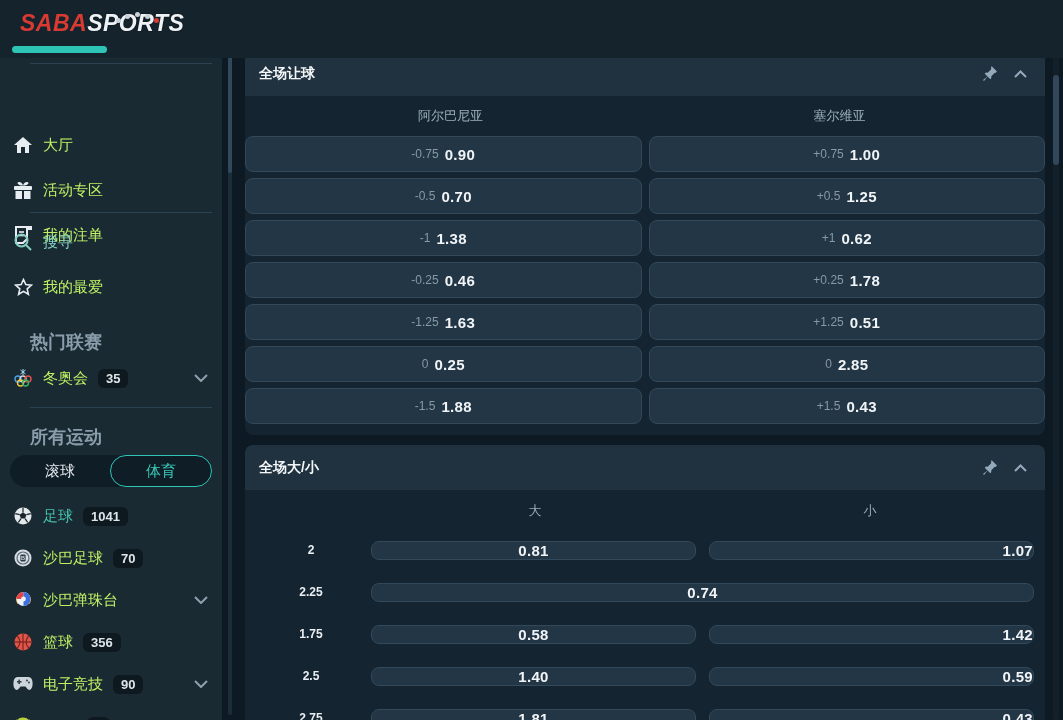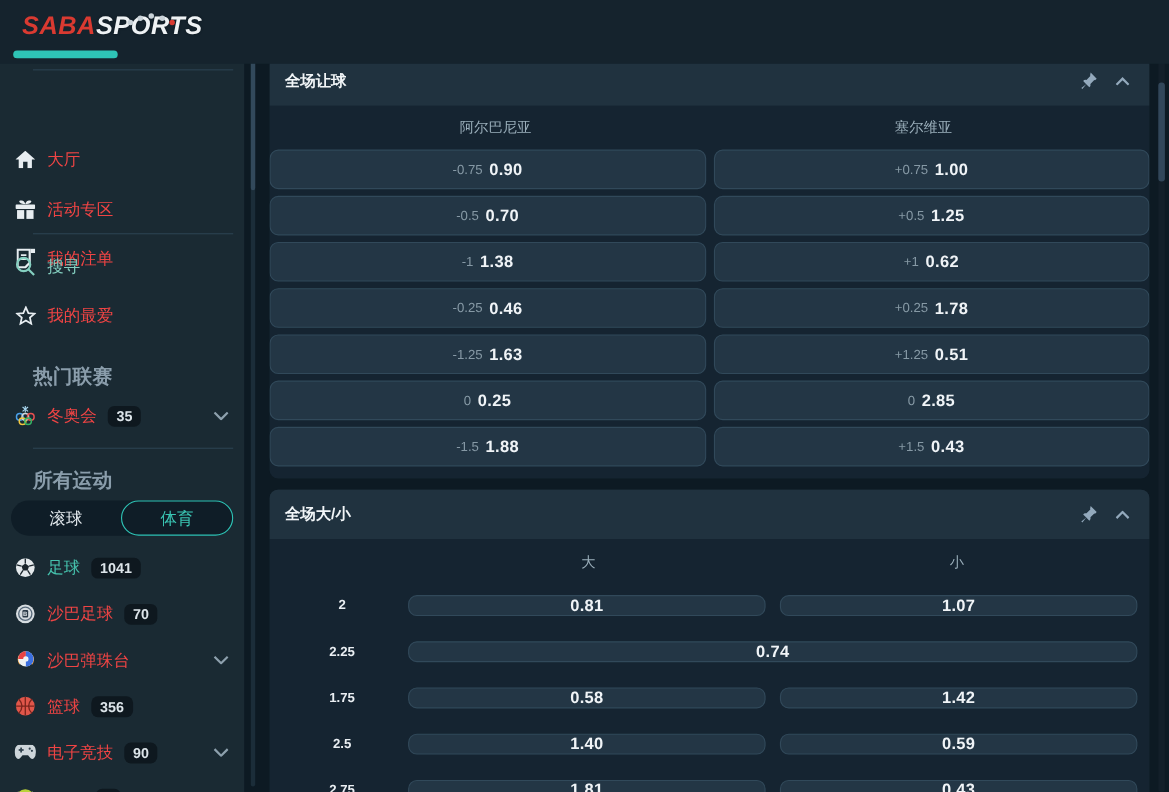--- a/index.html
+++ b/index.html
@@ -17,21 +17,21 @@
   .logo-dots i:nth-child(1){left:0;top:6px;} .logo-dots i:nth-child(2){left:9px;top:2px;}
   .logo-dots i:nth-child(3){left:19px;top:0;} .logo-dots i:nth-child(4){left:29px;top:2px;}
   .logo-dots i:nth-child(5){left:38px;top:6px;background:#d93a31;}
   .teal-strip { position:absolute; left:12px; top:46px; width:95px; height:7px; border-radius:4px; background:#2ec4b6; z-index:6; }
 
   
   .sidebar { position:absolute; left:0; top:51px; width:222px; height:669px; background:#1a2a33; z-index:4; }
   .sb-divider { position:absolute; left:30px; width:182px; border-top:1px solid #2b4252; }
   .sb-item { position:absolute; left:0; width:222px; height:40px; display:flex; align-items:center; cursor:pointer; }
   .sb-item .ic { width:20px; height:20px; margin-left:13px; display:flex; align-items:center; justify-content:center; flex:none; }
-  .sb-item .lbl { margin-left:10px; font-size:15px; color:#ef4444; }
+  .sb-item .lbl { margin-left:10px; font-size:15px; color:#bef264; }
   .sb-item .lbl.teal { color:#84cfc0; }
   .badge { margin-left:10px; background:#0e181f; color:#dde5ea; font-size:13px; font-weight:bold; padding:3px 8px; border-radius:6px; line-height:1; }
   .sb-head { position:absolute; left:30px; font-size:18px; font-weight:bold; color:#8a9dab; }
   .chev { position:absolute; right:14px; }
 
   .toggle { position:absolute; left:10px; top:404px; width:202px; height:32px; background:#0f1d27; border-radius:17px; display:flex; }
   .toggle .opt { flex:1; display:flex; align-items:center; justify-content:center; font-size:15px; color:#e7edf1; border-radius:17px; cursor:pointer; }
   .toggle .opt.active { border:1px solid #2ec4b6; color:#3ac6b4; }
 
   .sb-scroll { position:absolute; left:228px; top:55px; width:4px; height:660px; background:#1b2d39; border-radius:2px; z-index:3; }
@@ -49,21 +49,21 @@
   .odds-btn { flex:1; background:#233645; border:1px solid #31495a; border-radius:8px; display:flex; align-items:center; justify-content:center; gap:6px; cursor:pointer; font-family:inherit; }
   .odds-btn .hdp { font-size:12px; color:#8699a5; }
   .odds-btn .odds { font-size:15px; font-weight:bold; color:#f0f4f7; letter-spacing:.3px; }
 
   .ou-colhead { height:42px; display:flex; padding:0 11px; align-items:center; }
   .ou-colhead .linecol { width:110px; flex:none; margin-right:5px; }
   .ou-colhead .cell { flex:1; text-align:center; font-size:13px; color:#9bafbb; }
   .ou-colhead .cell + .cell { margin-left:7px; }
   .ou-row { display:flex; margin:0 11px 6px; height:36px; align-items:center; }
   .ou-row .linecol { width:110px; flex:none; margin-right:5px; text-align:center; font-size:12px; font-weight:bold; color:#e9eef2; }
-  .ou-row .odds-btn + .odds-btn { margin-left:13px; }
+  .ou-row .odds-btn + .odds-btn { margin-left:13px;justify-content:flex-end; }
 
   
   .main-scroll { position:absolute; left:1053px; top:51px; width:6px; height:669px; background:#131f29; border-radius:3px; }
   .main-scroll .thumb { position:absolute; left:0; top:24px; width:6px; height:90px; background:#32475a; border-radius:3px; }
 
   svg { display:block; }
 </style>
 </head>
 <body>
 

